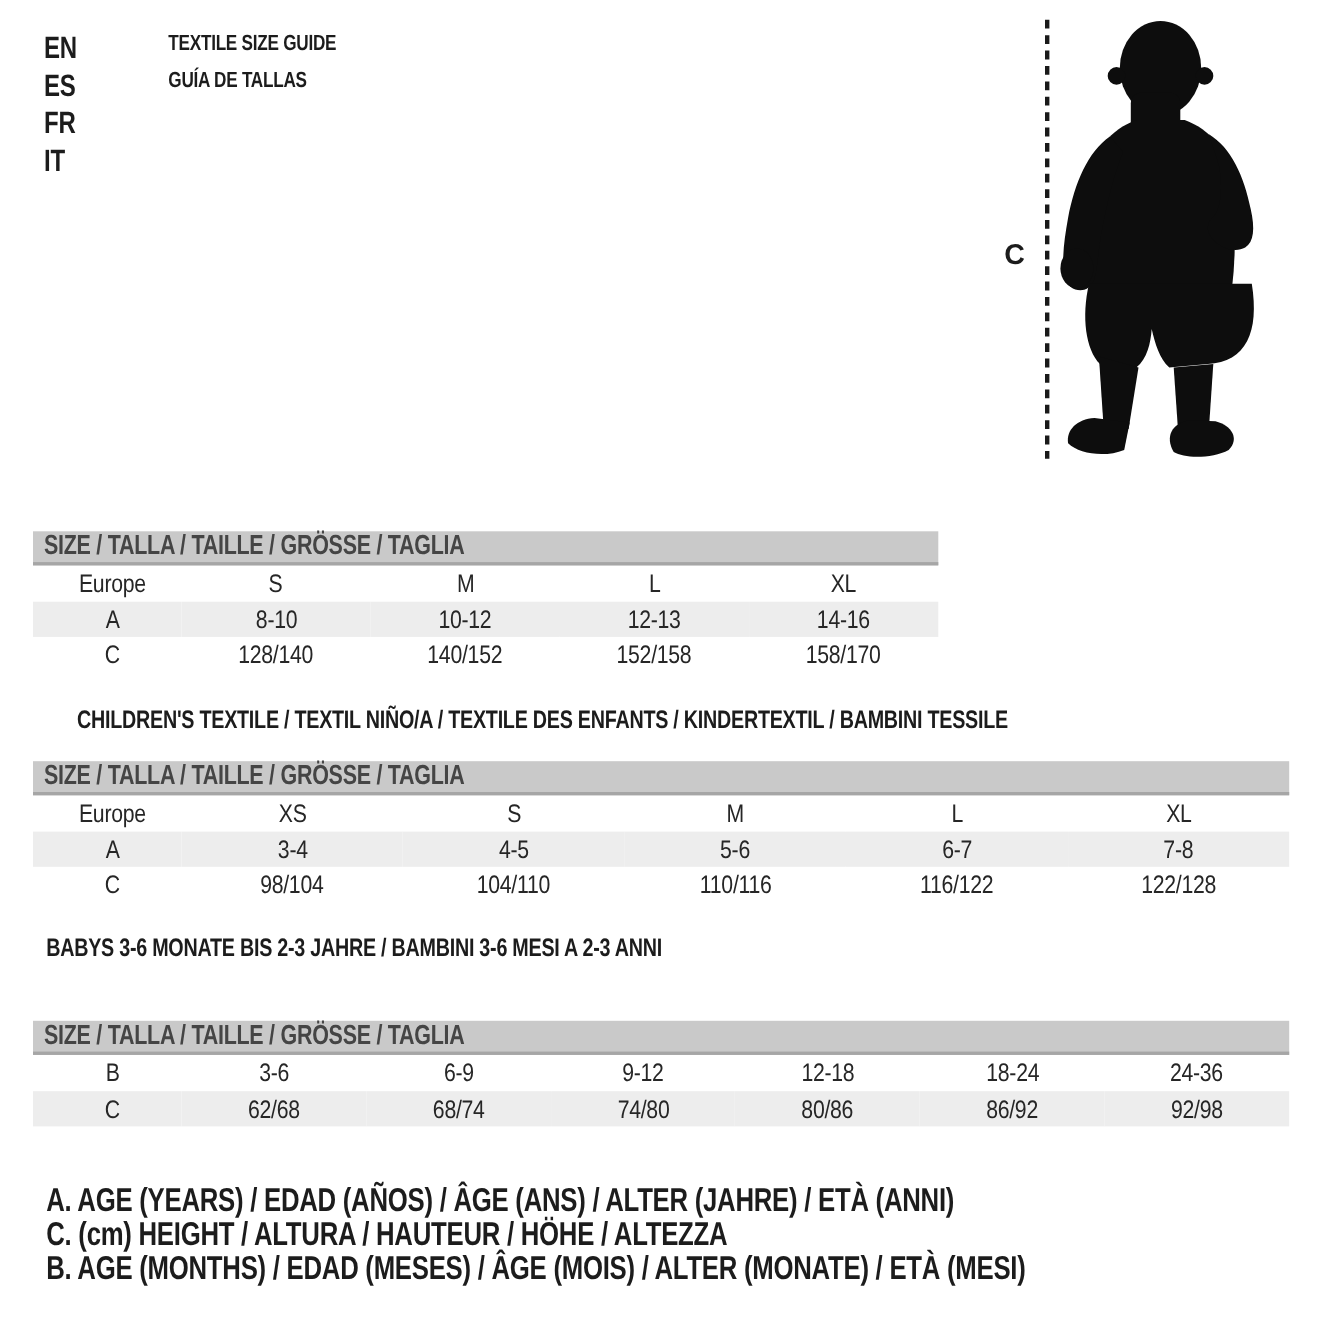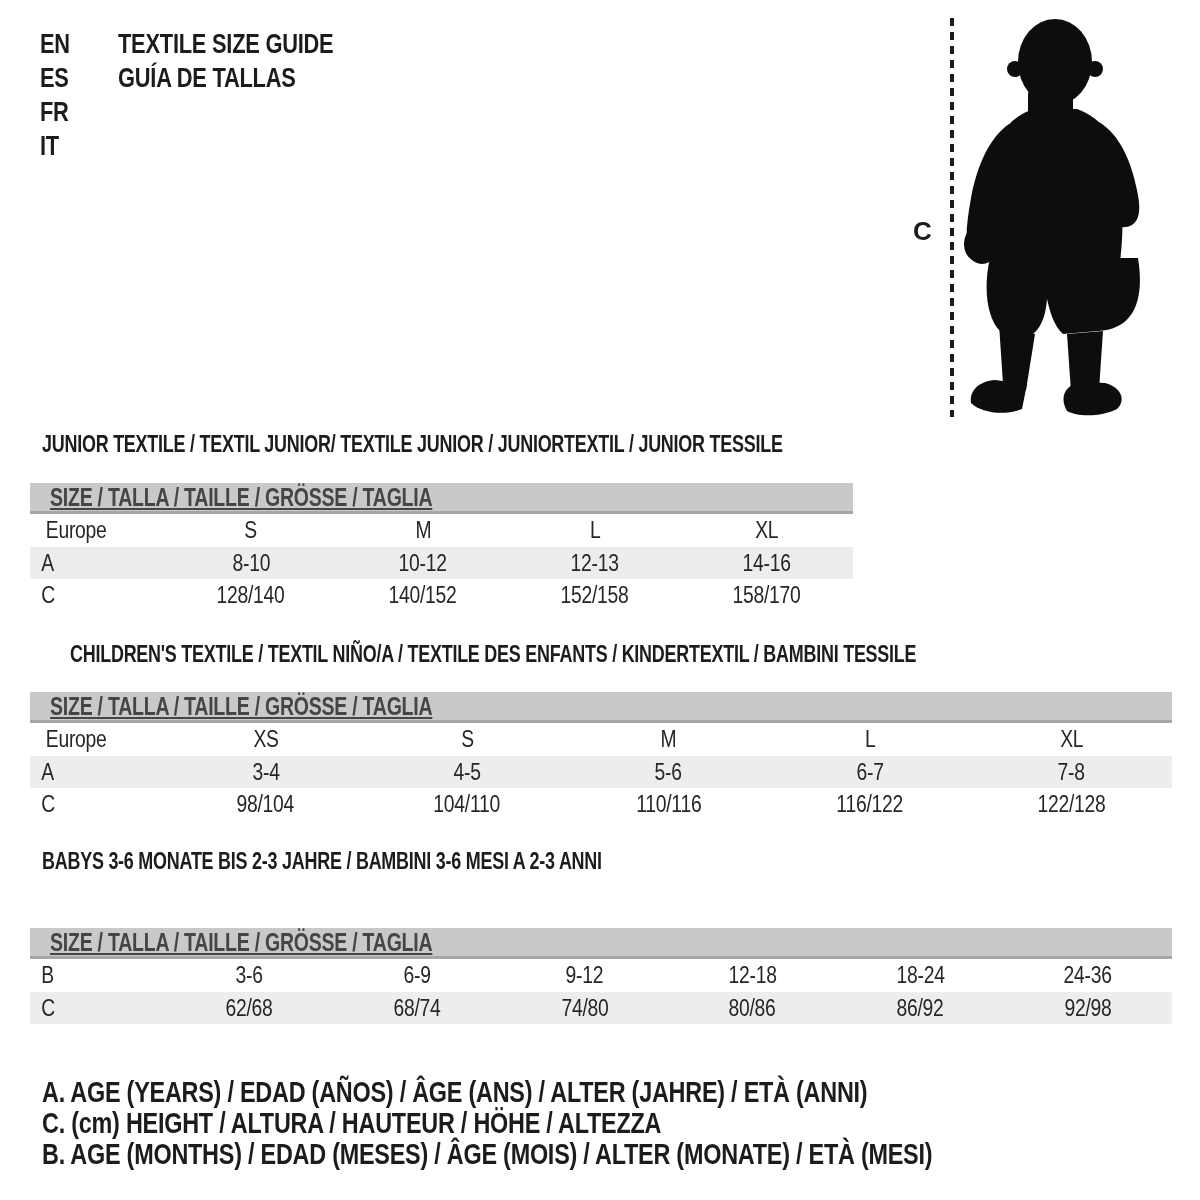--- a/index.html
+++ b/index.html
@@ -17,38 +17,38 @@
   #canvas{position:relative;width:1200px;height:1200px;background:#fff;overflow:hidden;}
 
   
   .cx{display:inline-block;transform:scaleX(0.78);transform-origin:0 50%;white-space:nowrap;letter-spacing:-0.3px;}
   .cc{display:inline-block;transform:scaleX(0.84);transform-origin:50% 50%;white-space:nowrap;letter-spacing:-0.3px;}
 
   
   .lang-block{position:absolute;left:40px;top:28px;}
   .lang-row{display:flex;height:34px;}
   .lang-code{width:78px;font-size:28px;font-weight:700;}
-  .lang-title{font-size:28px;font-weight:700;}
+  .lang-title{font-size:20px;font-weight:700;margin-left:35px;}
 
   
   .figure{position:absolute;left:905px;top:14px;width:270px;height:412px;}
   .figure svg{position:absolute;left:0;top:0;}
   .height-label{position:absolute;left:8px;top:202px;font-size:26px;font-weight:700;}
 
   
   .section-title{position:absolute;font-size:23px;font-weight:700;line-height:26px;}
 
   
   .band{position:absolute;height:31px;background:var(--band);border-bottom:3px solid var(--bandedge);
-        display:flex;align-items:flex-start;padding-left:20px;font-size:25px;font-weight:700;color:var(--bandtext);text-decoration:underline;}
+        display:flex;align-items:flex-end;padding-left:10px;font-size:25px;font-weight:700;color:var(--bandtext);}
 
   
   table.size-table{position:absolute;border-collapse:collapse;table-layout:fixed;}
   table.size-table td{height:32px;text-align:center;vertical-align:middle;font-size:23px;font-weight:400;color:#262626;padding:0;}
-  table.size-table td.rowlabel{text-align:left;padding-left:10px;}
+  table.size-table td.rowlabel{text-align:center;padding-left:10px;}
   table.size-table tr.shaded{background:var(--shade);}
   table.size-table tr.first td{height:33px;}
 
   
   .notes{position:absolute;left:42px;top:1076px;}
   .note-line{height:31px;font-size:30px;font-weight:700;display:flex;align-items:center;}
 </style>
 </head>
 <body>
 
@@ -95,21 +95,20 @@
         <path d="M94,310 L130,320 L121,376 L98,370 Z"></path>
         <path d="M66,389 C64,377 74,367 90,366 L122,370 L117,395 C100,402 76,399 66,389 Z"></path>
 
         <path d="M162,320 L198,317 L194,376 L166,378 Z"></path>
         <path d="M162,397 C154,383 160,371 176,368 L200,369 C215,373 222,385 212,395 C197,403 172,403 162,397 Z"></path>
       </g>
     </svg>
     <div class="height-label">C</div>
   </div>
 
-  <div class="section-title" style="left:42px;top:431px;"><span class="cx">JUNIOR TEXTILE / TEXTIL JUNIOR/ TEXTILE JUNIOR / JUNIORTEXTIL / JUNIOR TESSILE</span></div>
   <div class="band" style="left:30px;top:483px;width:823px;">
       <span class="cx">SIZE / TALLA / TAILLE / GRÖSSE / TAGLIA</span>
     </div>
   <table class="size-table" style="left:30px;top:514px;width:823px;">
     <colgroup>
         <col style="width:135px">
         <col>
         <col>
         <col>
         <col>

